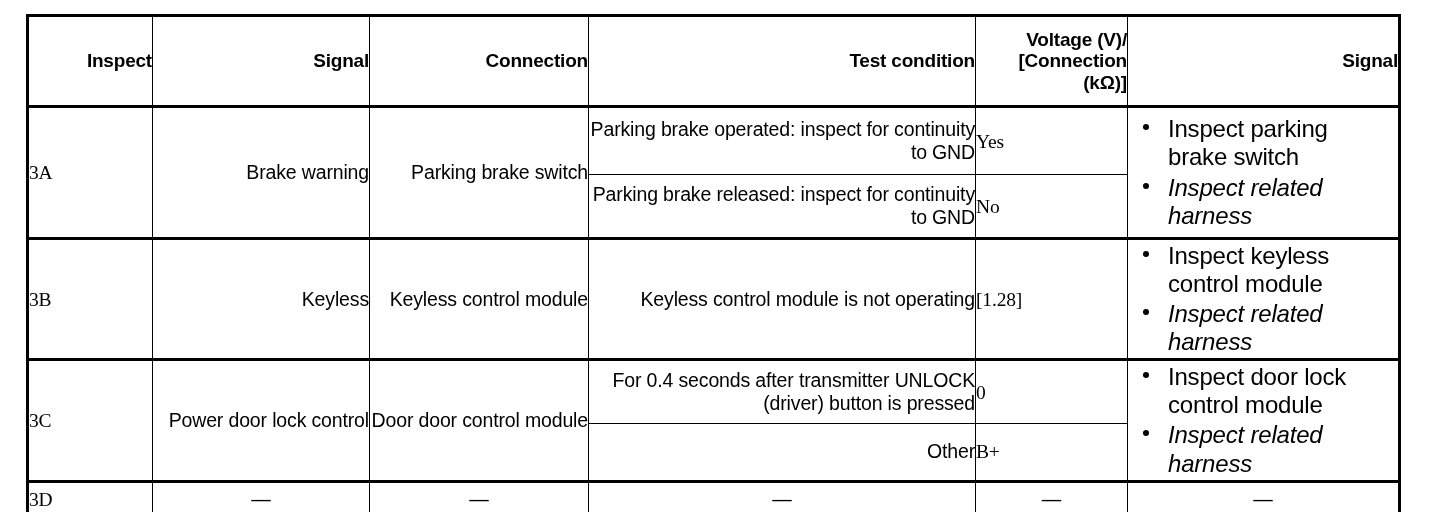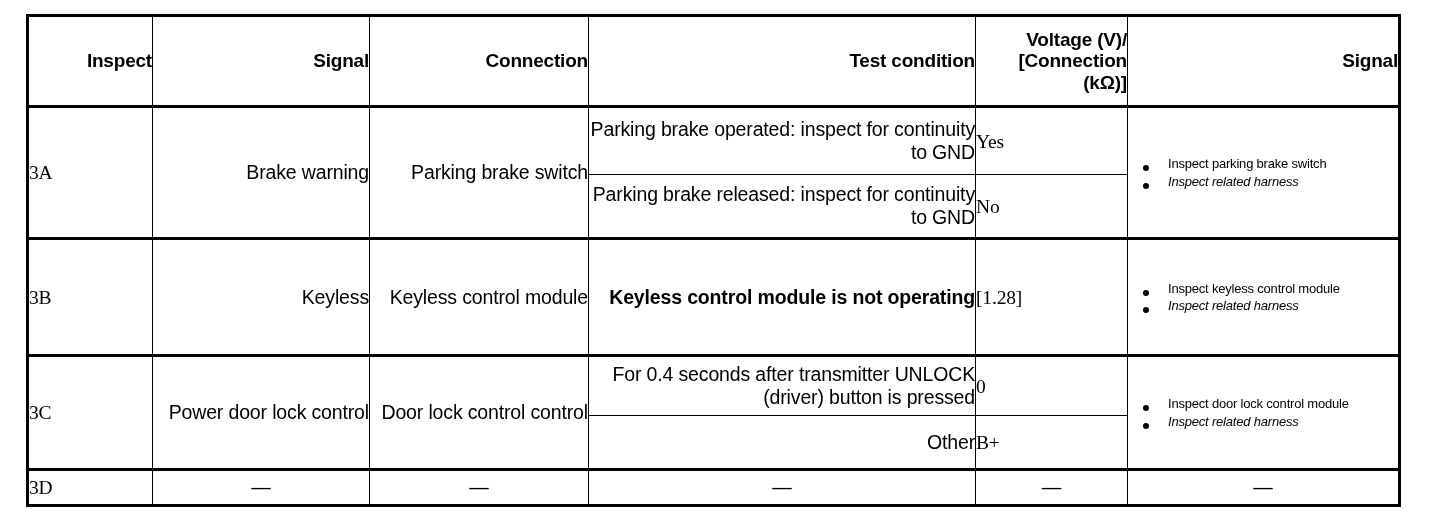--- a/index.html
+++ b/index.html
@@ -92,21 +92,21 @@
 
   
   ul.actions {
     list-style: none;
     margin: 0;
     padding: 2px 6px 2px 14px;
   }
   ul.actions li {
     position: relative;
     padding-left: 26px;
-    font-size: 13px;
+    font-size: 24px;
     line-height: 1.17;
     letter-spacing: -0.2px;
     margin: 0 0 2px 0;
   }
   ul.actions li:last-child { margin-bottom: 0; font-style: italic; }
   ul.actions li .bullet {
     position: absolute;
     left: 1px;
     top: 9px;
     width: 6px;
@@ -163,34 +163,34 @@
       </tr>
       <tr>
         <td class="cell left" style="height:62px;">Parking brake released: inspect for continuity to GND</td>
         <td class="cell center">No</td>
       </tr>
 
       <tr>
         <td class="cell center frame-left rowgroup-top">3B</td>
         <td class="cell left rowgroup-top">Keyless</td>
         <td class="cell left rowgroup-top">Keyless control module</td>
-        <td class="cell left rowgroup-top" style="height:114px;font-weight:bold;">Keyless control module is not operating</td>
+        <td class="cell left rowgroup-top" style="height:114px;">Keyless control module is not operating</td>
         <td class="cell center rowgroup-top">[1.28]</td>
         <td class="cell frame-right rowgroup-top">
           <ul class="actions">
             <li><span class="bullet"></span><span>Inspect keyless control module</span></li>
             <li><span class="bullet"></span><span>Inspect related harness</span></li>
           </ul>
         </td>
       </tr>
 
       <tr>
         <td class="cell center frame-left rowgroup-top" rowspan="2">3C</td>
         <td class="cell left rowgroup-top" rowspan="2">Power door lock control</td>
-        <td class="cell left rowgroup-top" rowspan="2">Door lock control control</td>
+        <td class="cell left rowgroup-top" rowspan="2">Door door control module</td>
         <td class="cell left rowgroup-top" style="height:58px;">For 0.4 seconds after transmitter UNLOCK (driver) button is pressed</td>
         <td class="cell center rowgroup-top">0</td>
         <td class="cell frame-right rowgroup-top" rowspan="2">
           <ul class="actions">
             <li><span class="bullet"></span><span>Inspect door lock control module</span></li>
             <li><span class="bullet"></span><span>Inspect related harness</span></li>
           </ul>
         </td>
       </tr>
       <tr>

